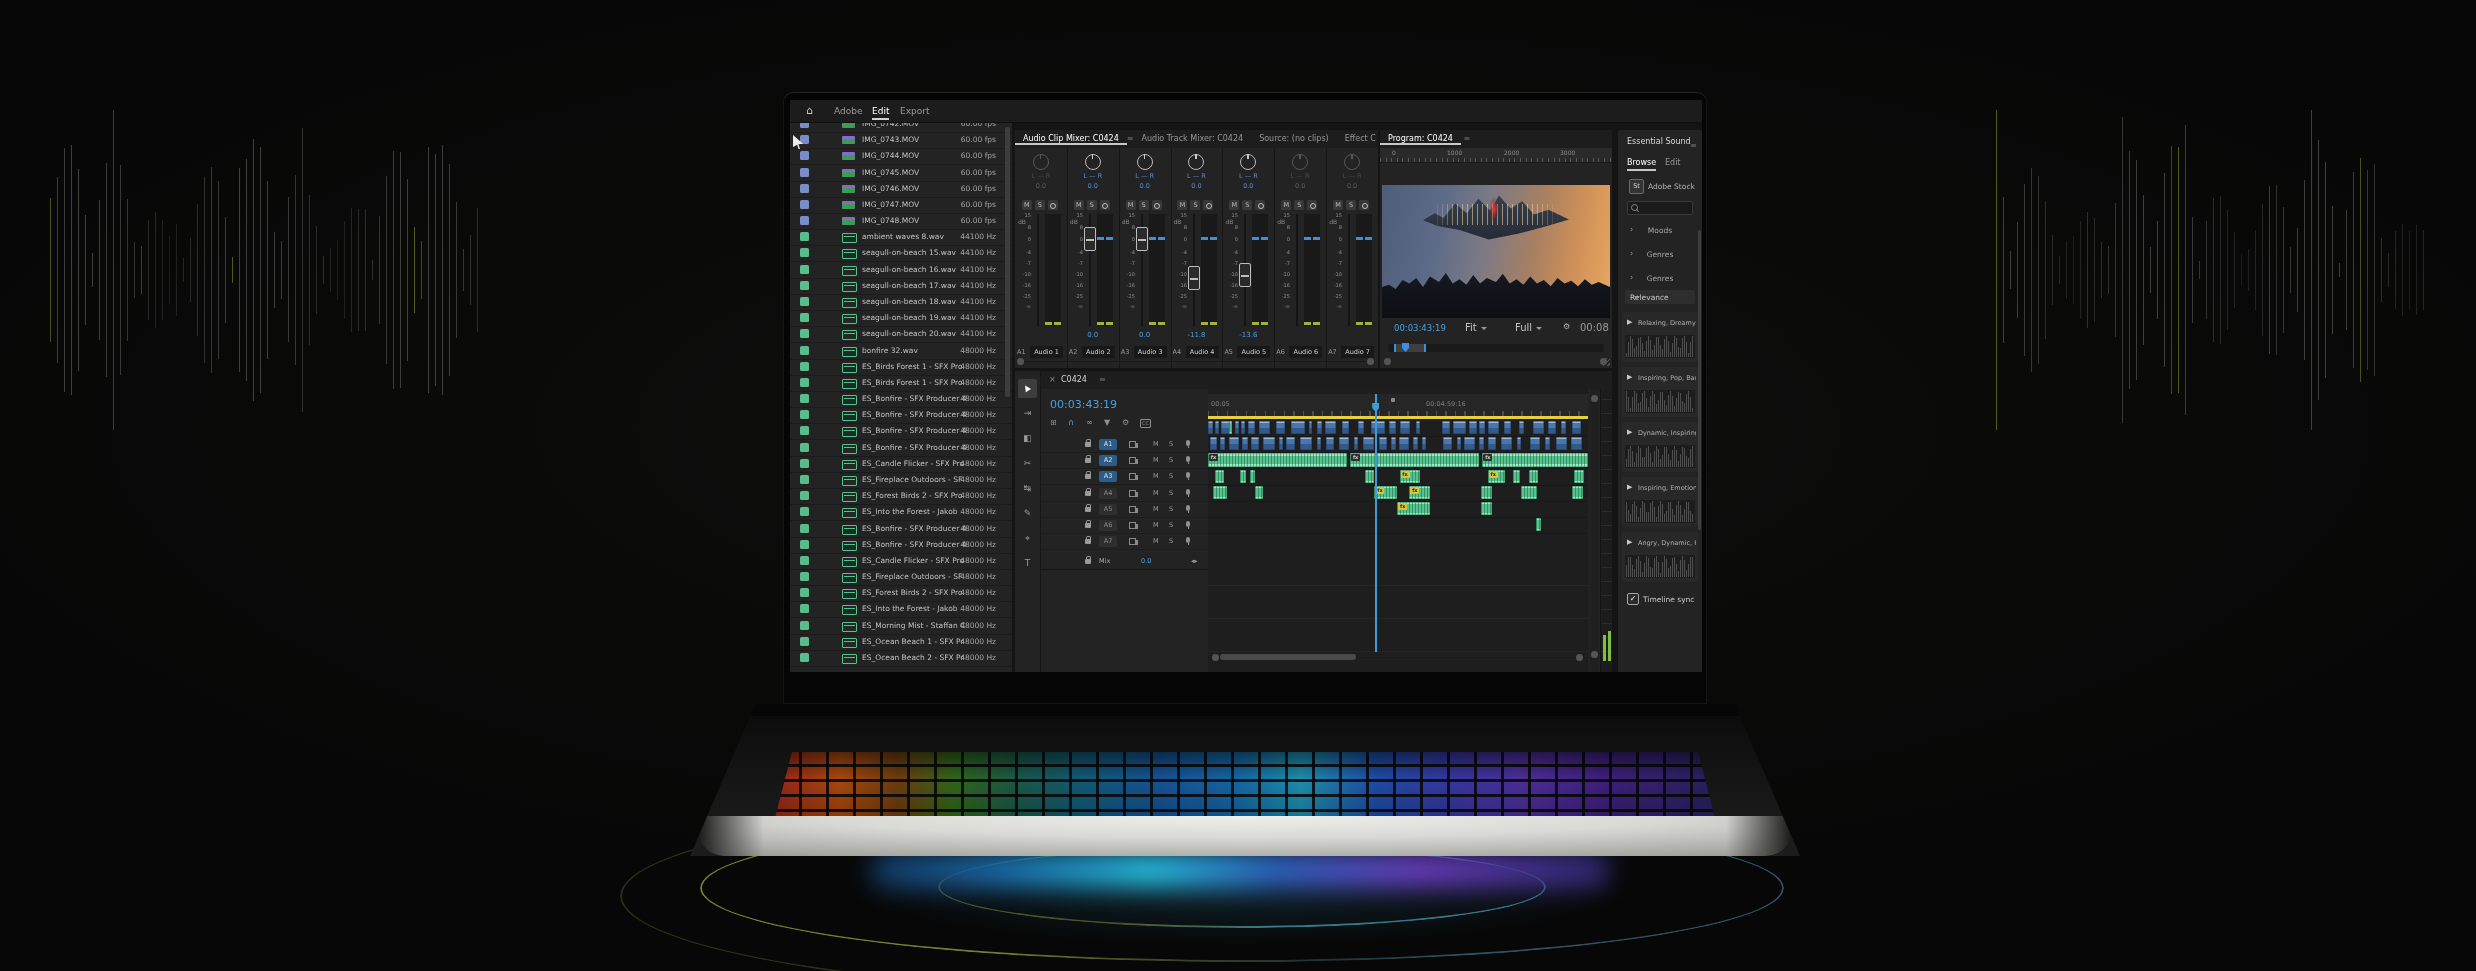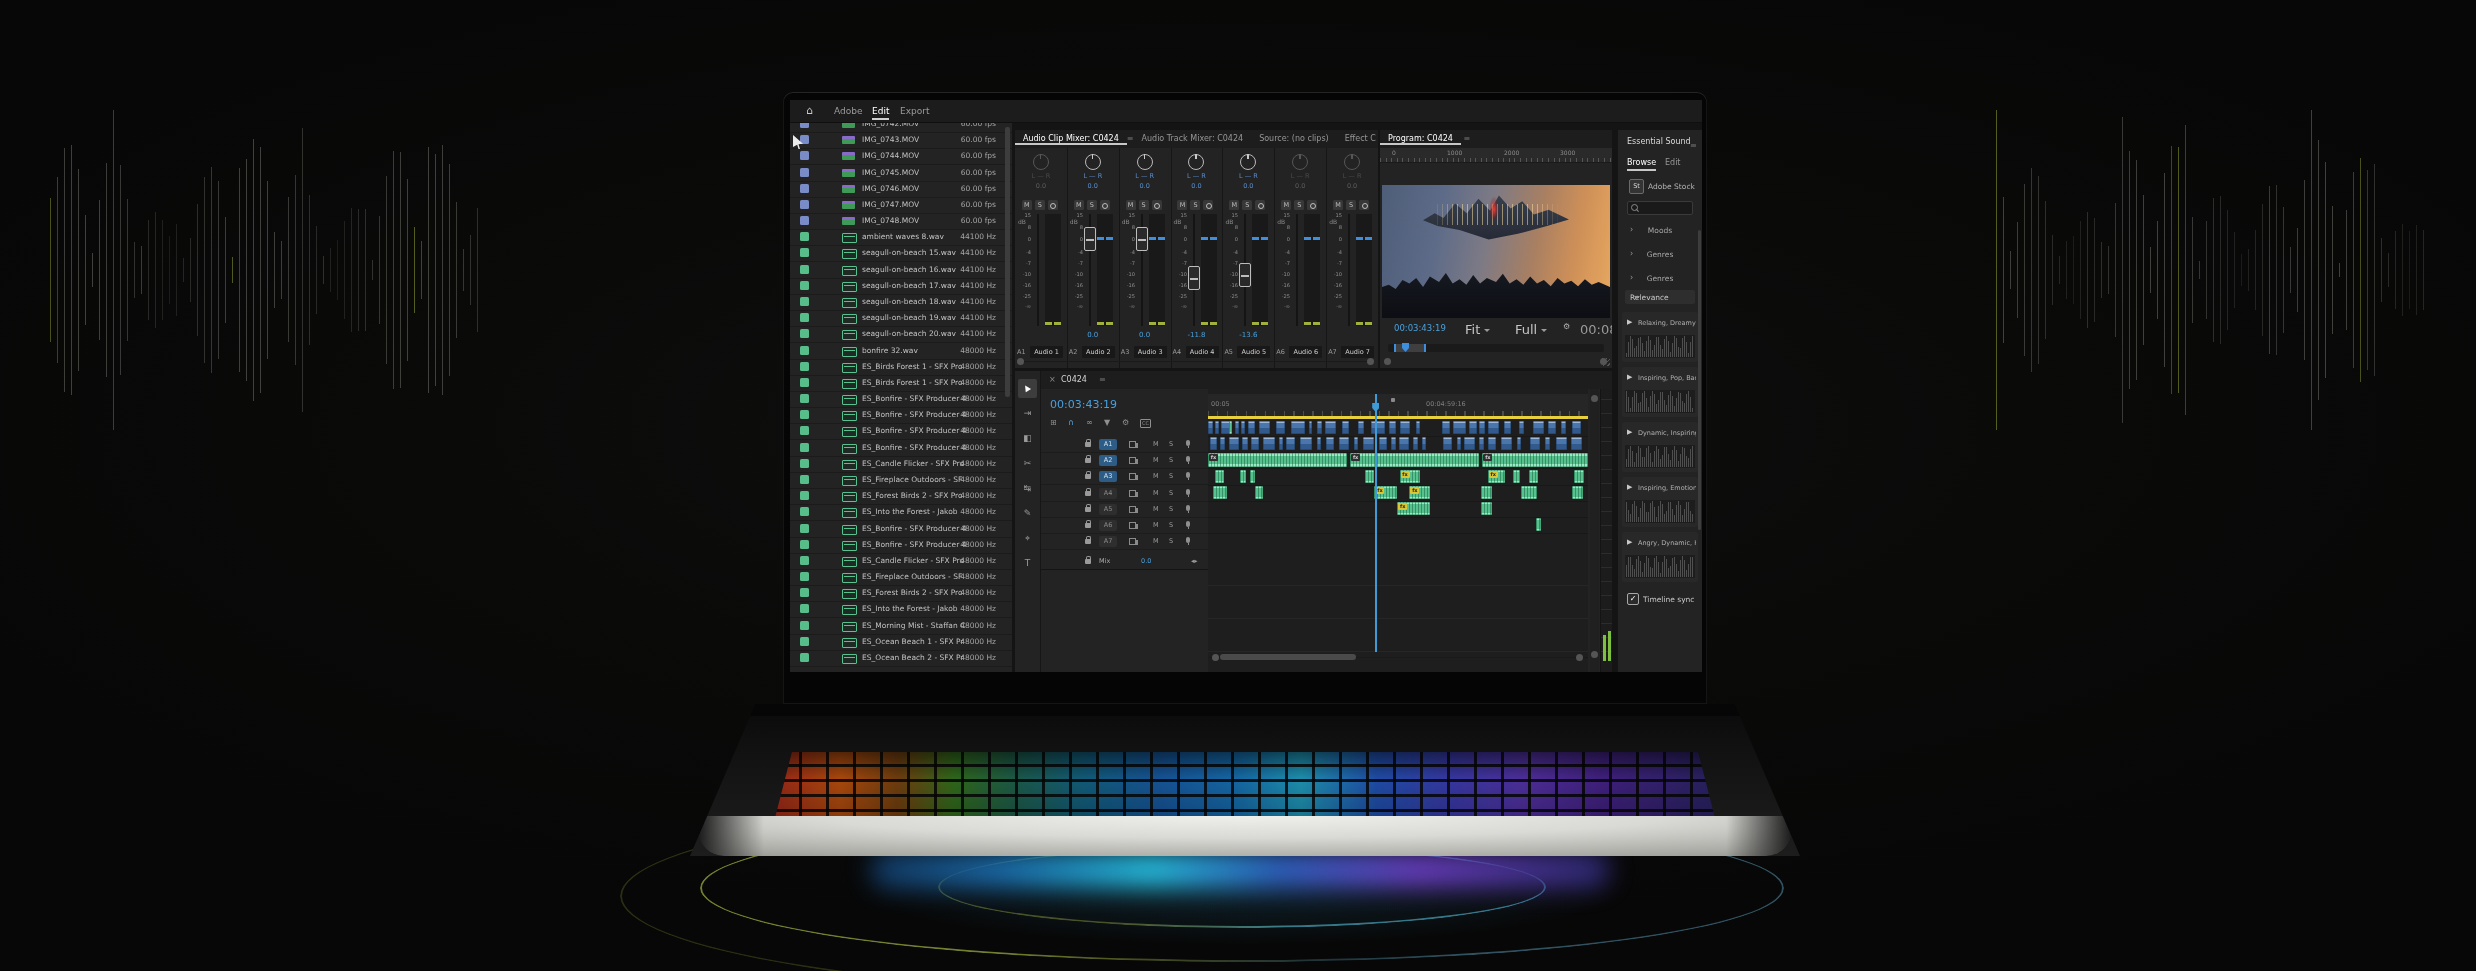--- a/index.html
+++ b/index.html
@@ -105,21 +105,21 @@
      linear-gradient(100deg,#4e5d78 0%,#5d6b88 25%,#7d7a85 45%,#a87f62 65%,#cf9058 82%,#e8a960 100%);}
   .pcity{position:absolute;left:18%;top:5%;width:64%;height:36%;background:linear-gradient(180deg,#3a414f,#252a35);
      clip-path:polygon(0 60%,8% 45%,14% 55%,22% 25%,30% 45%,38% 15%,46% 40%,52% 8%,60% 35%,68% 20%,76% 48%,86% 38%,100% 58%,85% 72%,65% 88%,45% 100%,25% 80%,10% 72%);}
   .plights{position:absolute;left:22%;top:14%;width:56%;height:16%;opacity:.8;
      background:repeating-linear-gradient(90deg,rgba(255,225,160,.65) 0 1px,transparent 1px 5px);
      -webkit-mask-image:linear-gradient(90deg,transparent,#000 20%,#000 80%,transparent);mask-image:linear-gradient(90deg,transparent,#000 20%,#000 80%,transparent);}
   .pcore{position:absolute;left:47%;top:8%;width:10px;height:26px;background:radial-gradient(closest-side,rgba(255,60,50,.9),rgba(150,20,20,.25) 70%,transparent);}
   .pcrowd{position:absolute;left:0;bottom:0;width:100%;height:52%;background:linear-gradient(180deg,#1d2129,#12141b 60%,#0d0e13);
      clip-path:polygon(0 55%,3% 52%,6% 58%,9% 45%,12% 50%,15% 42%,18% 55%,21% 40%,25% 48%,28% 35%,31% 50%,34% 44%,37% 52%,40% 38%,43% 50%,46% 42%,50% 48%,53% 36%,56% 50%,59% 44%,62% 52%,65% 40%,68% 50%,71% 45%,74% 54%,77% 42%,80% 50%,83% 46%,86% 54%,89% 44%,92% 52%,95% 48%,100% 55%,100% 100%,0 100%);}
   .ptc{position:absolute;top:193px;font-size:8.5px;}
-  .pdd{position:absolute;top:192px;font-size:13px;color:#c4c4c4;}
+  .pdd{position:absolute;top:192px;font-size:10px;color:#c4c4c4;}
   .caret{display:inline-block;width:0;height:0;border-left:3px solid transparent;border-right:3px solid transparent;border-top:3.5px solid #9a9a9a;margin-left:4px;vertical-align:middle;}
   .wrench{position:absolute;top:192px;font-size:8px;color:#b0b0b0;}
   .pmini{position:absolute;left:8px;top:214px;width:216px;height:8px;background:#1a1a1a;border-radius:2px;}
   .pview{position:absolute;left:6px;top:0;width:28px;height:8px;background:#3f3f3f;border-left:2px solid #3f8ede;border-right:2px solid #3f8ede;}
   .phead{position:absolute;left:14px;top:-1px;width:7px;height:9px;background:#3f8ede;clip-path:polygon(0 0,100% 0,100% 55%,50% 100%,0 55%);}
   
   #espanel{left:828px;top:30px;width:84px;height:542px;overflow:hidden;}
   .estitle{position:absolute;left:9px;top:7px;font-size:8px;color:#dadada;}
   .estab{position:absolute;top:28px;font-size:8px;color:#969696;}
   .estab.on{color:#fff;border-bottom:2px solid #c8c8c8;padding-bottom:2px;}

